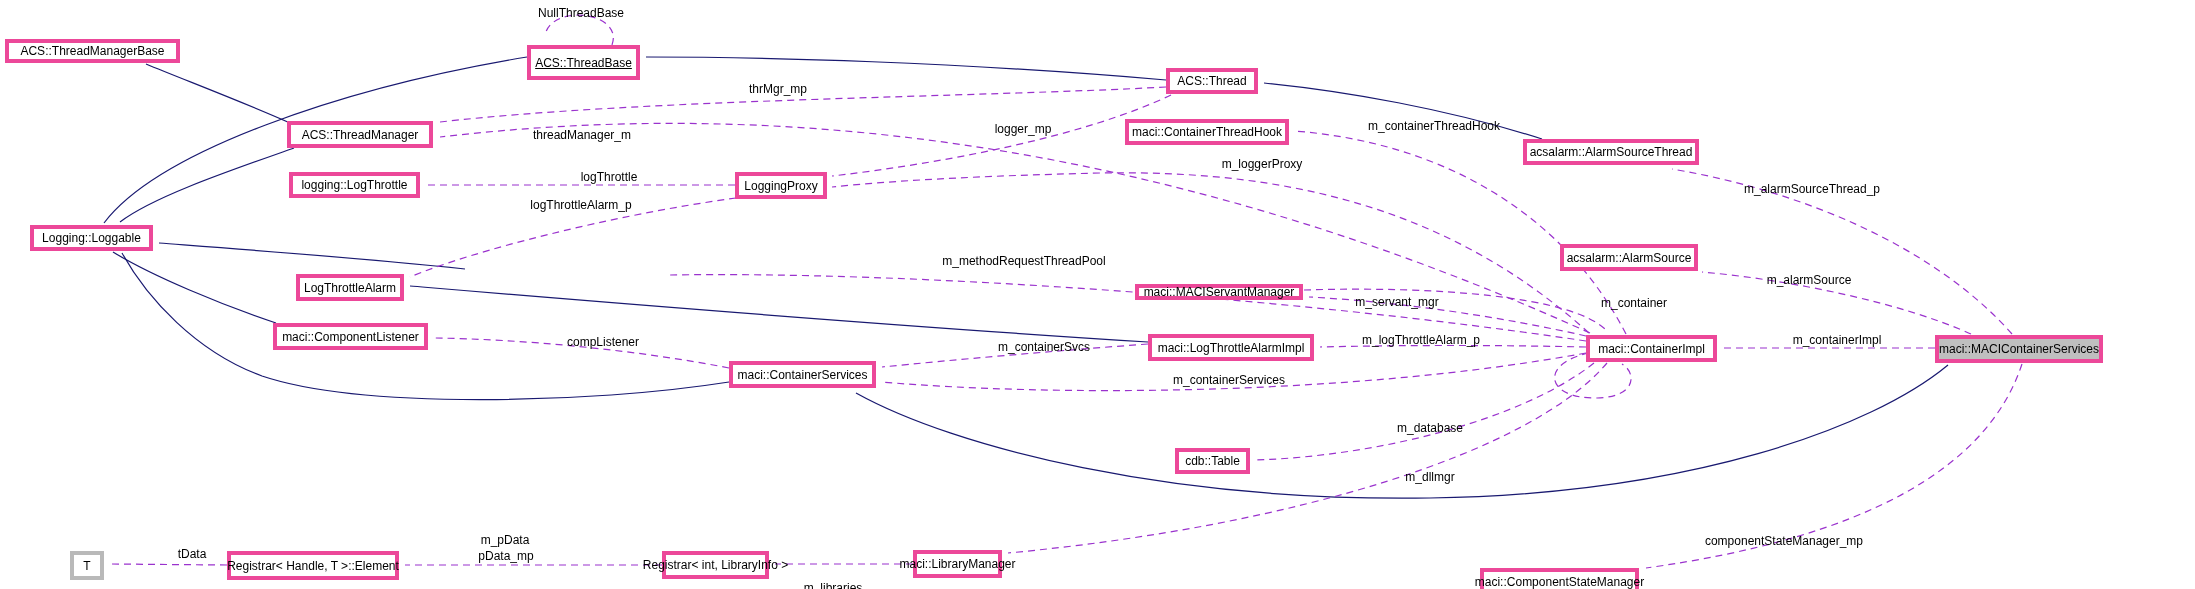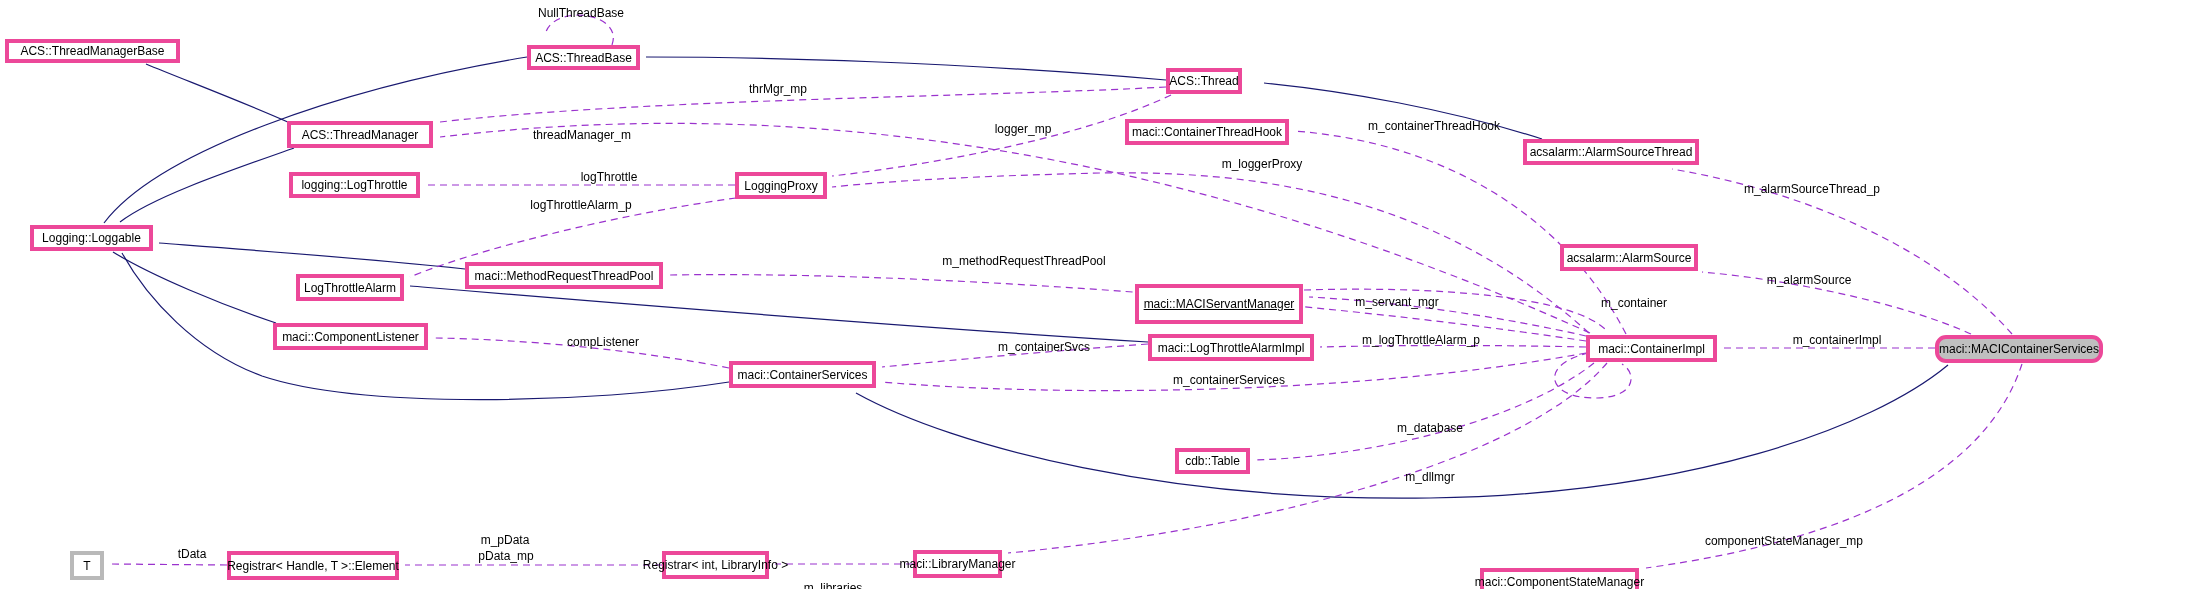--- a/index.html
+++ b/index.html
@@ -63,36 +63,35 @@
     <path class="e-use" marker-end="url(#ma-use)" d="M 1594,363 C 1522,420 1378,456 1256,460"></path>
     <path class="e-use" marker-end="url(#ma-use)" d="M 1607,363 C 1532,452 1295,526 1008,553"></path>
     <path class="e-use" marker-end="url(#ma-use)" d="M 2022,364 C 1987,470 1862,538 1646,568"></path>
     <path class="e-use" marker-end="url(#ma-use)" d="M 227,565 L 111,564"></path>
     <path class="e-use" marker-end="url(#ma-use)" d="M 662,565 L 405,565"></path>
     <path class="e-use" marker-end="url(#ma-use)" d="M 913,564 L 775,564"></path>
     <path class="e-use" marker-end="url(#ma-use)" d="M 1589,353 C 1540,363 1544,399 1597,398 C 1638,397 1636,372 1622,364"></path>
   </svg>
 
 <div class="node" style="left: 5px; top: 39px; width: 175px; height: 24px;">ACS::ThreadManagerBase</div>
-    <div class="node" style="left: 527px; top: 45px; width: 113px; height: 25px;">ACS::ThreadBase</div>
-    <div class="node" style="left: 1166px; top: 68px; width: 76px; height: 26px;">ACS::Thread</div>
+    <div class="node" style="left: 527px; top: 45px; width: 113px; height: 35px; text-decoration: underline;">ACS::ThreadBase</div>
+    <div class="node" style="left: 1166px; top: 68px; width: 92px; height: 26px;">ACS::Thread</div>
     <div class="node" style="left: 287px; top: 121px; width: 146px; height: 27px;">ACS::ThreadManager</div>
     <div class="node" style="left: 1125px; top: 119px; width: 164px; height: 26px;">maci::ContainerThreadHook</div>
     <div class="node" style="left: 1523px; top: 139px; width: 176px; height: 26px;">acsalarm::AlarmSourceThread</div>
     <div class="node" style="left: 289px; top: 172px; width: 131px; height: 26px;">logging::LogThrottle</div>
     <div class="node" style="left: 735px; top: 172px; width: 92px; height: 27px;">LoggingProxy</div>
     <div class="node" style="left: 30px; top: 225px; width: 123px; height: 26px;">Logging::Loggable</div>
     <div class="node" style="left: 1560px; top: 244px; width: 138px; height: 27px;">acsalarm::AlarmSource</div>
     <div class="node" style="left: 296px; top: 274px; width: 108px; height: 27px;">LogThrottleAlarm</div>
-    <div class="node" style="left: 465px; top: 262px; width: 198px; height: 27px;">maci::MethodRequestThreadPool</div>
-    <div class="node" style="left: 1135px; top: 284px; width: 168px; height: 40px; text-decoration: underline;">maci::MACIServantManager</div>
+    <div class="node" style="left: 1135px; top: 284px; width: 168px; height: 16px;">maci::MACIServantManager</div>
     <div class="node" style="left: 273px; top: 323px; width: 155px; height: 27px;">maci::ComponentListener</div>
     <div class="node" style="left: 1148px; top: 334px; width: 166px; height: 27px;">maci::LogThrottleAlarmImpl</div>
     <div class="node" style="left: 1586px; top: 335px; width: 131px; height: 27px;">maci::ContainerImpl</div>
-    <div class="node highlight" style="left: 1935px; top: 335px; width: 168px; height: 28px; border-radius: 11px;">maci::MACIContainerServices</div>
+    <div class="node highlight" style="left: 1935px; top: 335px; width: 168px; height: 28px;">maci::MACIContainerServices</div>
     <div class="node" style="left: 729px; top: 361px; width: 147px; height: 27px;">maci::ContainerServices</div>
     <div class="node" style="left: 1175px; top: 448px; width: 75px; height: 26px;">cdb::Table</div>
     <div class="node template-param" style="left: 70px; top: 551px; width: 34px; height: 29px;">T</div>
     <div class="node" style="left: 227px; top: 551px; width: 172px; height: 29px;">Registrar&lt; Handle, T &gt;::Element</div>
     <div class="node" style="left: 662px; top: 551px; width: 107px; height: 28px;">Registrar&lt; int, LibraryInfo &gt;</div>
     <div class="node" style="left: 913px; top: 550px; width: 89px; height: 28px;">maci::LibraryManager</div>
     <div class="node" style="left: 1480px; top: 568px; width: 159px; height: 27px;">maci::ComponentStateManager</div>
     <div class="edge-label" style="left: 581px; top: 13px;">NullThreadBase</div>
     <div class="edge-label" style="left: 778px; top: 89px;">thrMgr_mp</div>
     <div class="edge-label" style="left: 582px; top: 135px;">threadManager_m</div>

